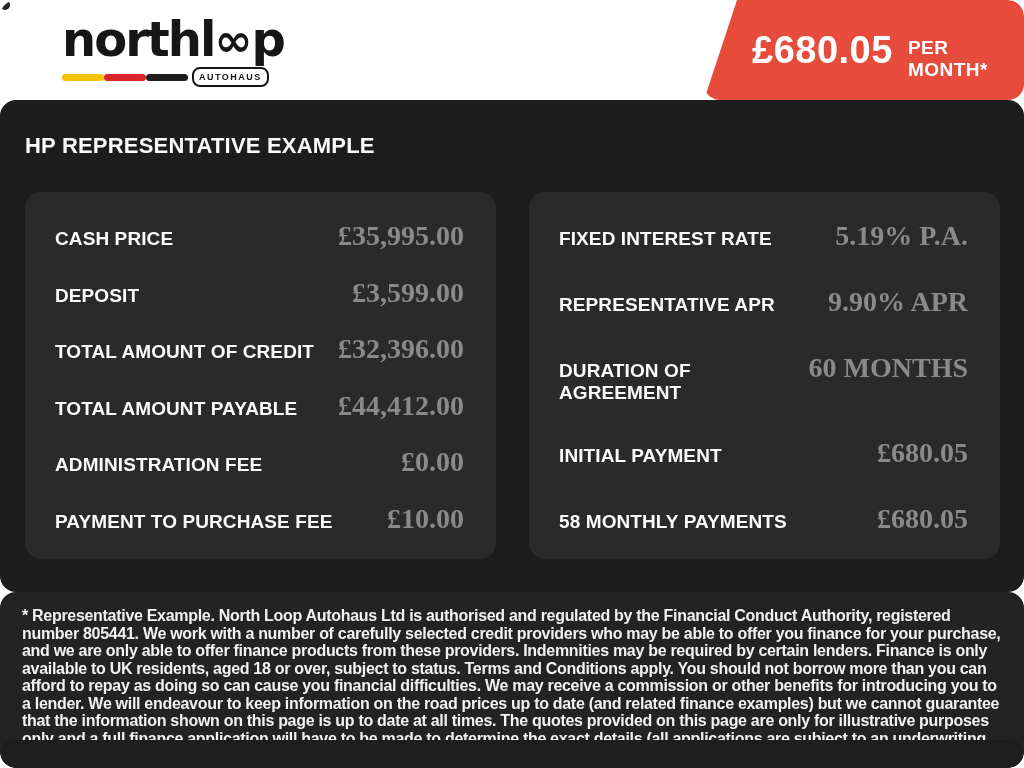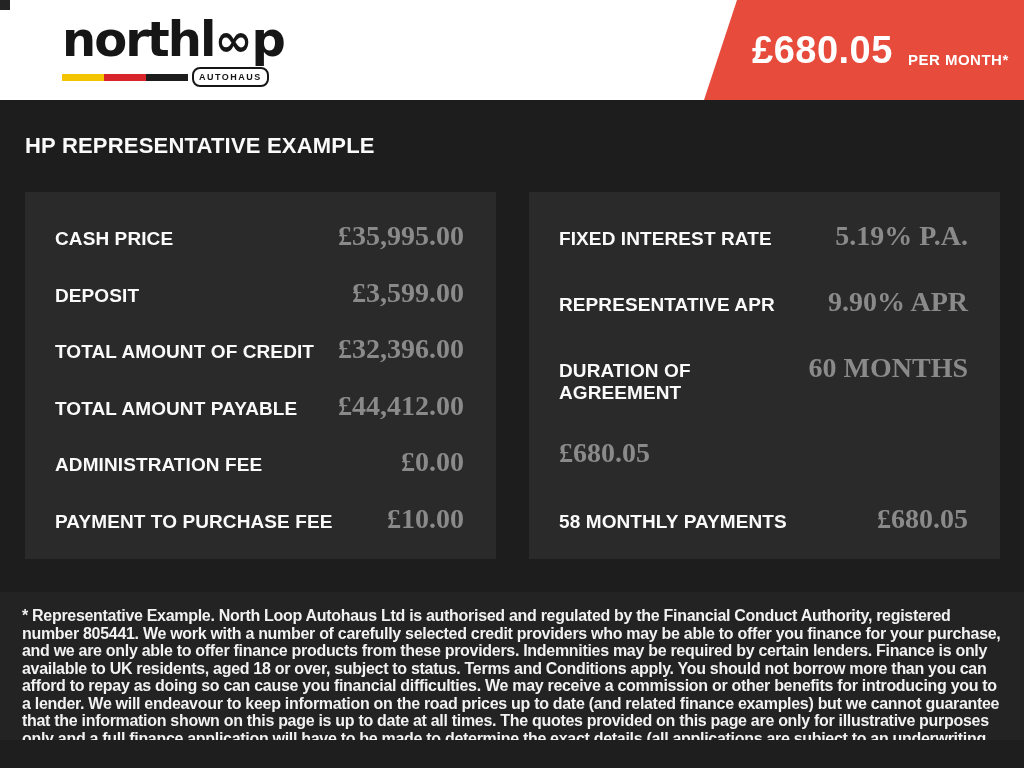--- a/index.html
+++ b/index.html
@@ -1,15 +1,15 @@
 <!DOCTYPE html>
 <html><head>
 <meta charset="utf-8">
 <style>
-  * { box-sizing: border-box; }
+  * { box-sizing: border-box; border-radius: 16px; }
   html, body { margin: 0; padding: 0; }
   body {
     width: 1024px; height: 768px;
     font-family: "Liberation Sans", sans-serif;
     background: #ffffff;
   }
   .page { position: relative; width: 1024px; height: 768px; overflow: hidden; background: #ffffff; }
 
   
   .header { position: absolute; top: 0; left: 0; width: 1024px; height: 100px; background: #ffffff; }
@@ -34,21 +34,21 @@
     letter-spacing: 1.5px; color: #161616; background: #fff;
   }
 
   .price-banner {
     position: absolute; top: 0; right: 0; width: 320px; height: 100px;
     background: #E64B3C;
     clip-path: polygon(33px 0, 100% 0, 100% 100%, 0 100%);
     display: flex; align-items: center; padding-left: 48px;
   }
   .price-amount { color: #ffffff; font-size: 38px; font-weight: 700; letter-spacing: 0.5px; }
-  .price-period { color: #ffffff; font-size: 15px; font-weight: 700; margin-left: 15px; margin-top: 18px; letter-spacing: 0.5px; text-align: center; }
+  .price-period { color: #ffffff; font-size: 19px; font-weight: 700; margin-left: 15px; margin-top: 18px; letter-spacing: 0.5px; }
 
   
   .main { position: absolute; top: 100px; left: 0; width: 1024px; height: 492px; background: #1D1D1D; }
   .page-title {
     position: absolute; left: 25px; top: 33px; margin: 0;
     font-size: 22px; font-weight: 700; color: #FAFAFA; letter-spacing: 0.2px;
   }
   .panels { position: absolute; left: 25px; top: 92px; width: 975px; display: flex; gap: 33px; }
   .panel {
     flex: 1; height: 367px; background: #2A2A2A;
@@ -136,20 +136,21 @@
         </div>
         <div class="frow">
           <span class="frow-label">REPRESENTATIVE APR</span>
           <span class="frow-value">9.90% APR</span>
         </div>
         <div class="frow">
           <span class="frow-label">DURATION OF AGREEMENT</span>
           <span class="frow-value">60 MONTHS</span>
         </div>
         <div class="frow">
+          <span class="frow-label">INITIAL PAYMENT</span>
           <span class="frow-value">£680.05</span>
         </div>
         <div class="frow">
           <span class="frow-label">58 MONTHLY PAYMENTS</span>
           <span class="frow-value">£680.05</span>
         </div>
       </div>
 
     </div>
   </section>

